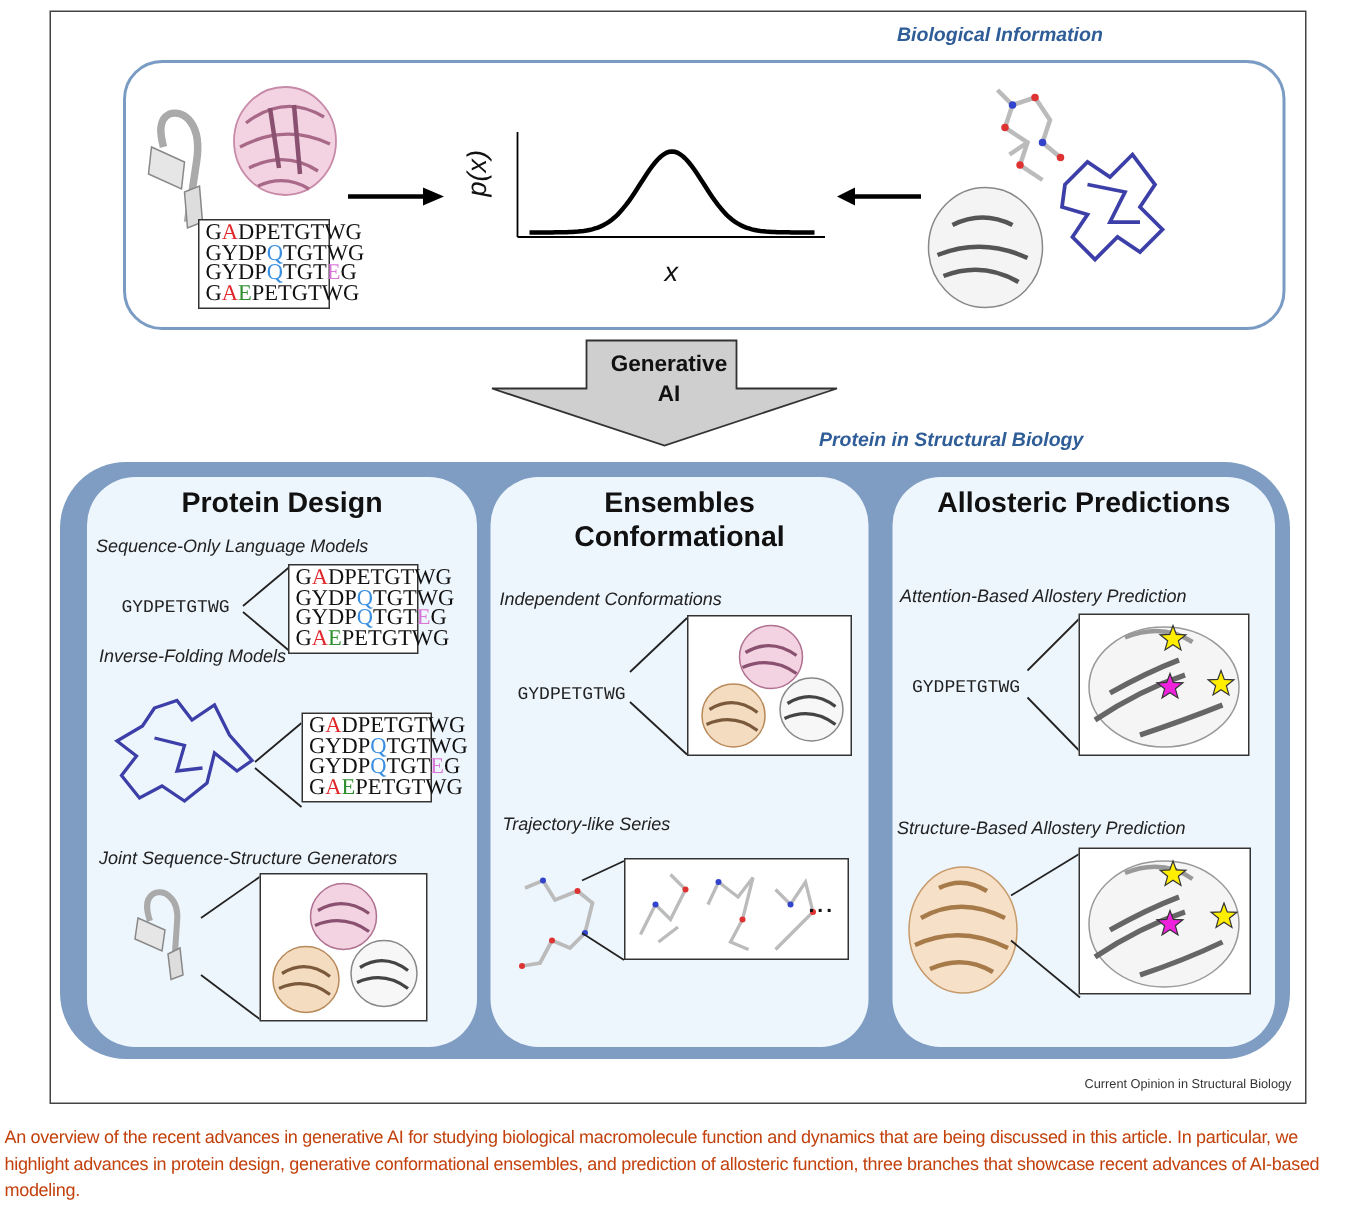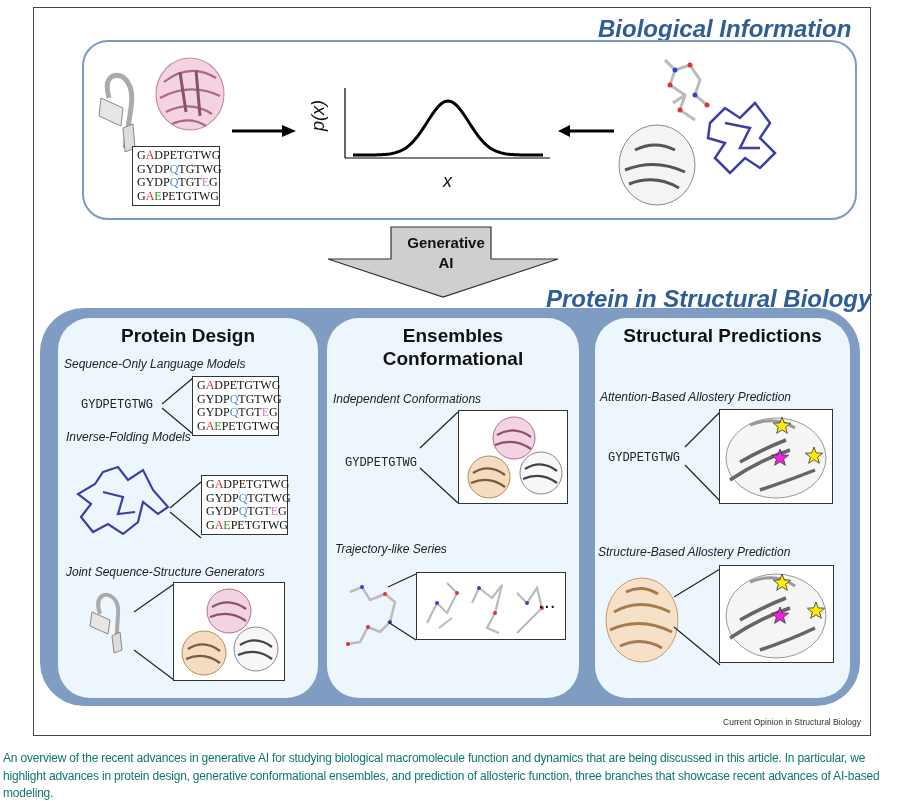--- a/index.html
+++ b/index.html
@@ -2,37 +2,37 @@
 <html><head>
 <meta charset="utf-8">
 <style>
   html, body { margin: 0; padding: 0; background: #ffffff; }
   body { width: 911px; height: 811px; position: relative; overflow: hidden;
          font-family: "Liberation Sans", sans-serif; color: #111; }
   .frame { position: absolute; left: 33px; top: 7px; width: 838px; height: 729px;
            border: 1px solid #444; box-sizing: border-box; background: #fff; }
   .abs { position: absolute; }
   .section-title { position: absolute; font-weight: bold; font-style: italic;
-                   color: #2f5d97; font-size: 24px; white-space: nowrap; text-align: center; }
+                   color: #2f5d97; font-size: 13px; white-space: nowrap; text-align: center; }
   .top-box { position: absolute; left: 82px; top: 40px; width: 775px; height: 180px;
              border: 2.5px solid #7a9cc4; border-radius: 26px; box-sizing: border-box; background: #fff; }
   .seq-box { position: absolute; border: 1.5px solid #333; background: #fff;
-             font-family: "Liberation Serif", serif; font-size: 12px; line-height: 13.5px;
+             font-family: "Liberation Serif", serif; font-size: 15px; line-height: 13.5px;
              padding: 2px 4px; box-sizing: border-box; white-space: nowrap; }
   .seq-line { display: block; }
   .aa-red { color: #e0262a; } .aa-blue { color: #3a8fe0; } .aa-pink { color: #d877d8; } .aa-green { color: #2f8f2f; }
   .blue-panel { position: absolute; left: 40px; top: 308px; width: 820px; height: 398px;
                 background: #7f9dc2; border-radius: 44px; }
   .card { position: absolute; background: #eef6fd; border-radius: 32px; }
   .card-title { position: absolute; left: 0; right: 0; text-align: center; font-weight: bold;
                 font-size: 19px; line-height: 23px; color: #111; }
   .sub { position: absolute; font-style: italic; font-size: 12px; color: #222; white-space: nowrap; }
   .mono { position: absolute; font-family: "Liberation Mono", monospace; font-size: 12px; color: #222; white-space: nowrap; }
   .inset { position: absolute; border: 1.5px solid #333; background: #fff; box-sizing: border-box; }
-  .caption { position: absolute; left: 3px; top: 750px; width: 905px; font-size: 12px; line-height: 17.5px; color: #0f766e;
+  .caption { position: absolute; left: 3px; top: 750px; width: 905px; font-size: 12px; line-height: 17.5px; color: #c2410c;
              font-family: "Liberation Sans Narrow", "Liberation Sans", sans-serif; letter-spacing: -0.2px; }
   .credit { position: absolute; right: 50px; top: 717px; font-size: 8.5px; color: #333; }
   .arrow-label { position: absolute; text-align: center; font-weight: bold; font-size: 15px; line-height: 20px; }
   svg { position: absolute; overflow: visible; }
 </style>
 </head>
 <body>
 
 <div class="frame"></div>
 
@@ -197,21 +197,21 @@
       <circle cx="40" cy="20" r="2" fill="#dd3333"></circle>
     <circle cx="62" cy="15" r="2" fill="#3344cc"></circle>
       <circle cx="78" cy="40" r="2" fill="#dd3333"></circle>
     <circle cx="110" cy="30" r="2" fill="#3344cc"></circle>
       <circle cx="125" cy="35" r="2" fill="#dd3333"></circle>
   </svg>
   <span class="abs" style="left:122px; top:22px; font-weight:bold; font-size:14px; letter-spacing:2px;">...</span>
 </div>
 
 <div class="card" style="left:595px; top:318px; width:255px; height:380px;">
-  <div class="card-title" style="top:6px;">Structural Predictions</div>
+  <div class="card-title" style="top:6px;">Allosteric Predictions</div>
 </div>
 <div class="sub" style="left:600px; top:390px;">Attention-Based Allostery Prediction</div>
 <div class="mono" style="left:608px; top:451px;">GYDPETGTWG</div>
 <svg style="left:683px; top:409px;" width="40" height="95">
   <line x1="2" y1="38" x2="38" y2="2" stroke="#222" stroke-width="1.2"></line>
   <line x1="2" y1="56" x2="38" y2="93" stroke="#222" stroke-width="1.2"></line>
 </svg>
 <div class="inset" style="left:719px; top:409px; width:114px; height:95px;">
   <svg style="left:0; top:0;" width="112" height="93">
     <ellipse cx="56" cy="48" rx="50" ry="40" fill="#f5f5f5" stroke="#999" stroke-width="1"></ellipse>

